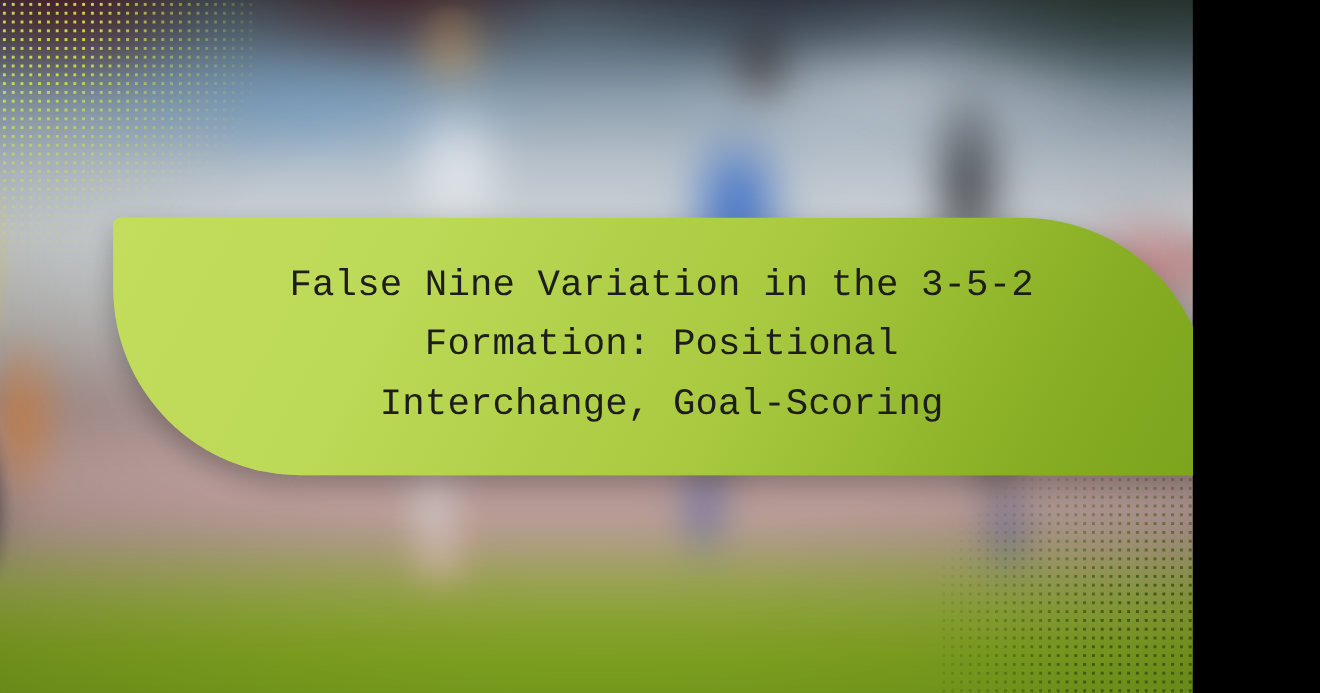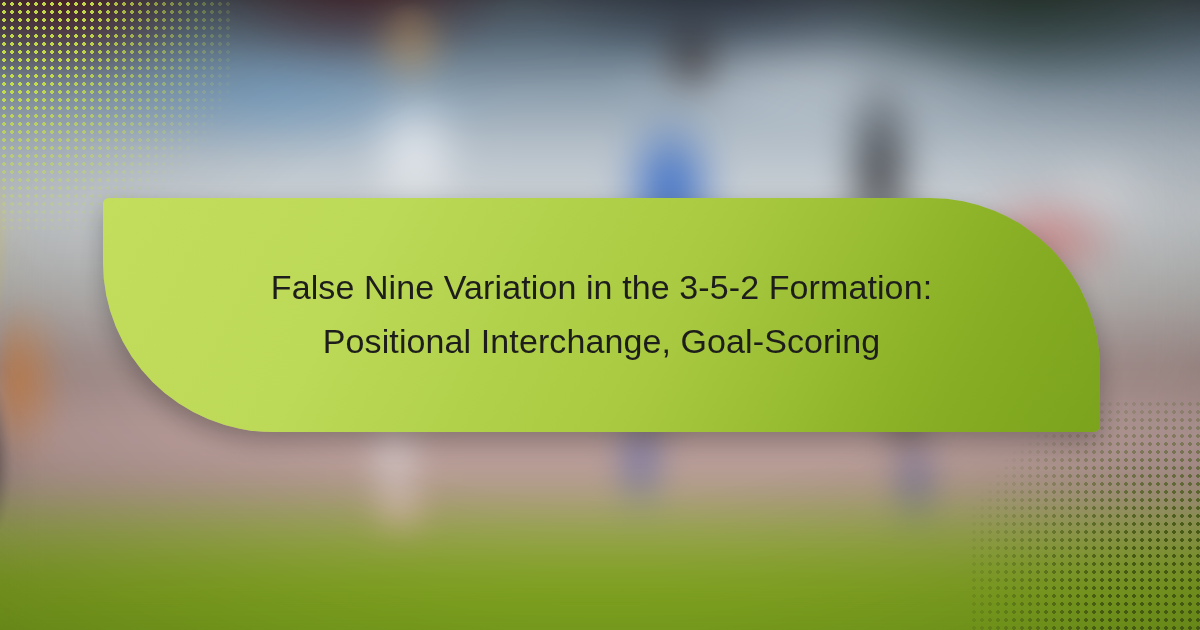--- a/index.html
+++ b/index.html
@@ -3,24 +3,24 @@
 <meta charset="utf-8">
 <title>Article Banner</title>
 <style>
   html, body {
     margin: 0;
     padding: 0;
     background: #000;
   }
   #stage {
     position: relative;
-    width: 1200px;
+    width: 1084px;
     height: 630px;
     overflow: hidden;
-    font-family: Liberation Sans, sans-serif;
+    font-family: Liberation Mono, monospace;
   }
 
   
   .bg-layer {
     position: absolute;
     inset: 0;
     overflow: hidden;
   }
   .bg-base {
     position: absolute;

